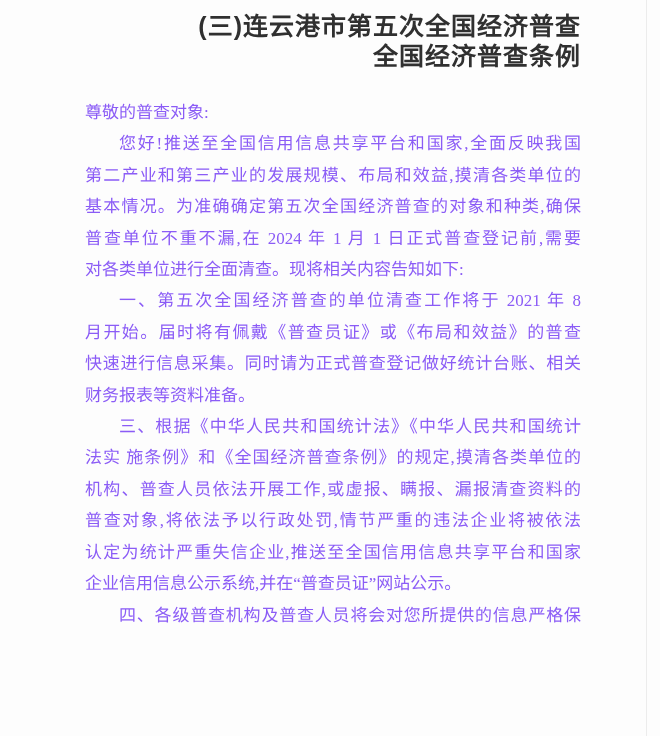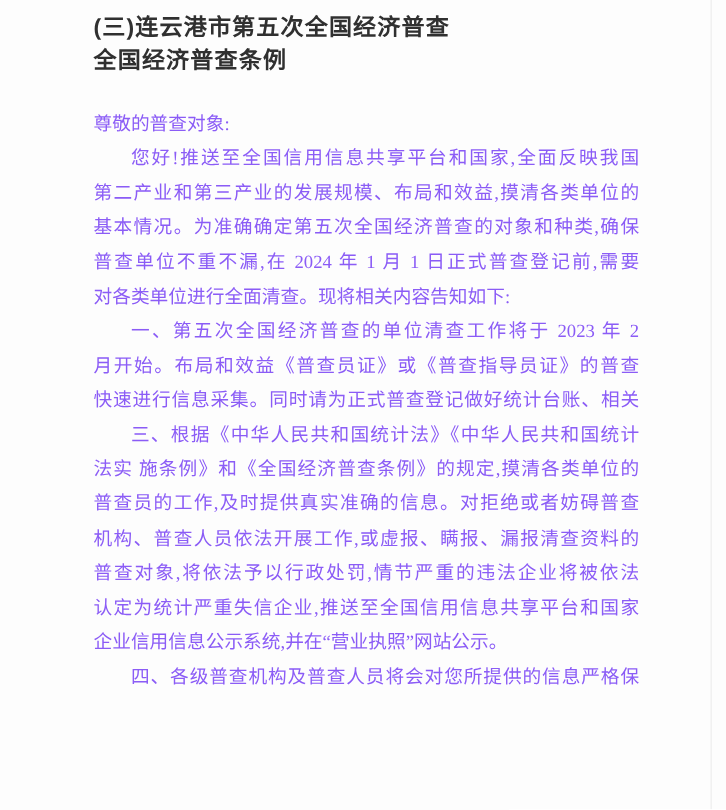--- a/index.html
+++ b/index.html
@@ -24,24 +24,24 @@
     background: #ececec;
   }
   .content {
     position: absolute;
     left: 85px;
     top: 0;
     width: 496px;
   }
   .title-block {
     padding-top: 11px;
-    text-align: left;
+    text-align: right;
     font-family: "Liberation Sans", "DejaVu Sans", sans-serif;
     font-weight: 700;
-    font-size: 21px;
+    font-size: 25px;
     line-height: 30px;
     color: #303030;
     letter-spacing: 1px;
   }
   .salutation {
     margin-top: 26px;
   }
   .line {
     font-size: 17px;
     line-height: 31.4px;
@@ -66,26 +66,26 @@
       <div>(三)连云港市第五次全国经济普查</div>
       <div>全国经济普查条例</div>
     </div>
     <div class="line salutation">尊敬的普查对象:</div>
     <div>
         <div class="line indent fill">您好!推送至全国信用信息共享平台和国家,全面反映我国</div>
         <div class="line fill">第二产业和第三产业的发展规模、布局和效益,摸清各类单位的</div>
         <div class="line fill">基本情况。为准确确定第五次全国经济普查的对象和种类,确保</div>
         <div class="line fill">普查单位不重不漏,在 2024 年 1 月 1 日正式普查登记前,需要</div>
         <div class="line">对各类单位进行全面清查。现将相关内容告知如下:</div>
-        <div class="line indent fill">一、第五次全国经济普查的单位清查工作将于 2023 年 2</div>
-        <div class="line fill">月开始。布局和效益《普查员证》或《普查指导员证》的普查</div>
+        <div class="line indent fill">一、第五次全国经济普查的单位清查工作将于 2021 年 8</div>
+        <div class="line fill">月开始。届时将有佩戴《普查员证》或《布局和效益》的普查</div>
         <div class="line fill">快速进行信息采集。同时请为正式普查登记做好统计台账、相关</div>
+        <div class="line">财务报表等资料准备。</div>
         <div class="line indent fill">三、根据《中华人民共和国统计法》《中华人民共和国统计</div>
         <div class="line fill">法实 施条例》和《全国经济普查条例》的规定,摸清各类单位的</div>
-        <div class="line fill">普查员的工作,及时提供真实准确的信息。对拒绝或者妨碍普查</div>
         <div class="line fill">机构、普查人员依法开展工作,或虚报、瞒报、漏报清查资料的</div>
         <div class="line fill">普查对象,将依法予以行政处罚,情节严重的违法企业将被依法</div>
         <div class="line fill">认定为统计严重失信企业,推送至全国信用信息共享平台和国家</div>
-        <div class="line">企业信用信息公示系统,并在“营业执照”网站公示。</div>
+        <div class="line">企业信用信息公示系统,并在“普查员证”网站公示。</div>
         <div class="line indent fill">四、各级普查机构及普查人员将会对您所提供的信息严格保</div>
       </div>
   </div>
 </div>
 
 </body></html>

